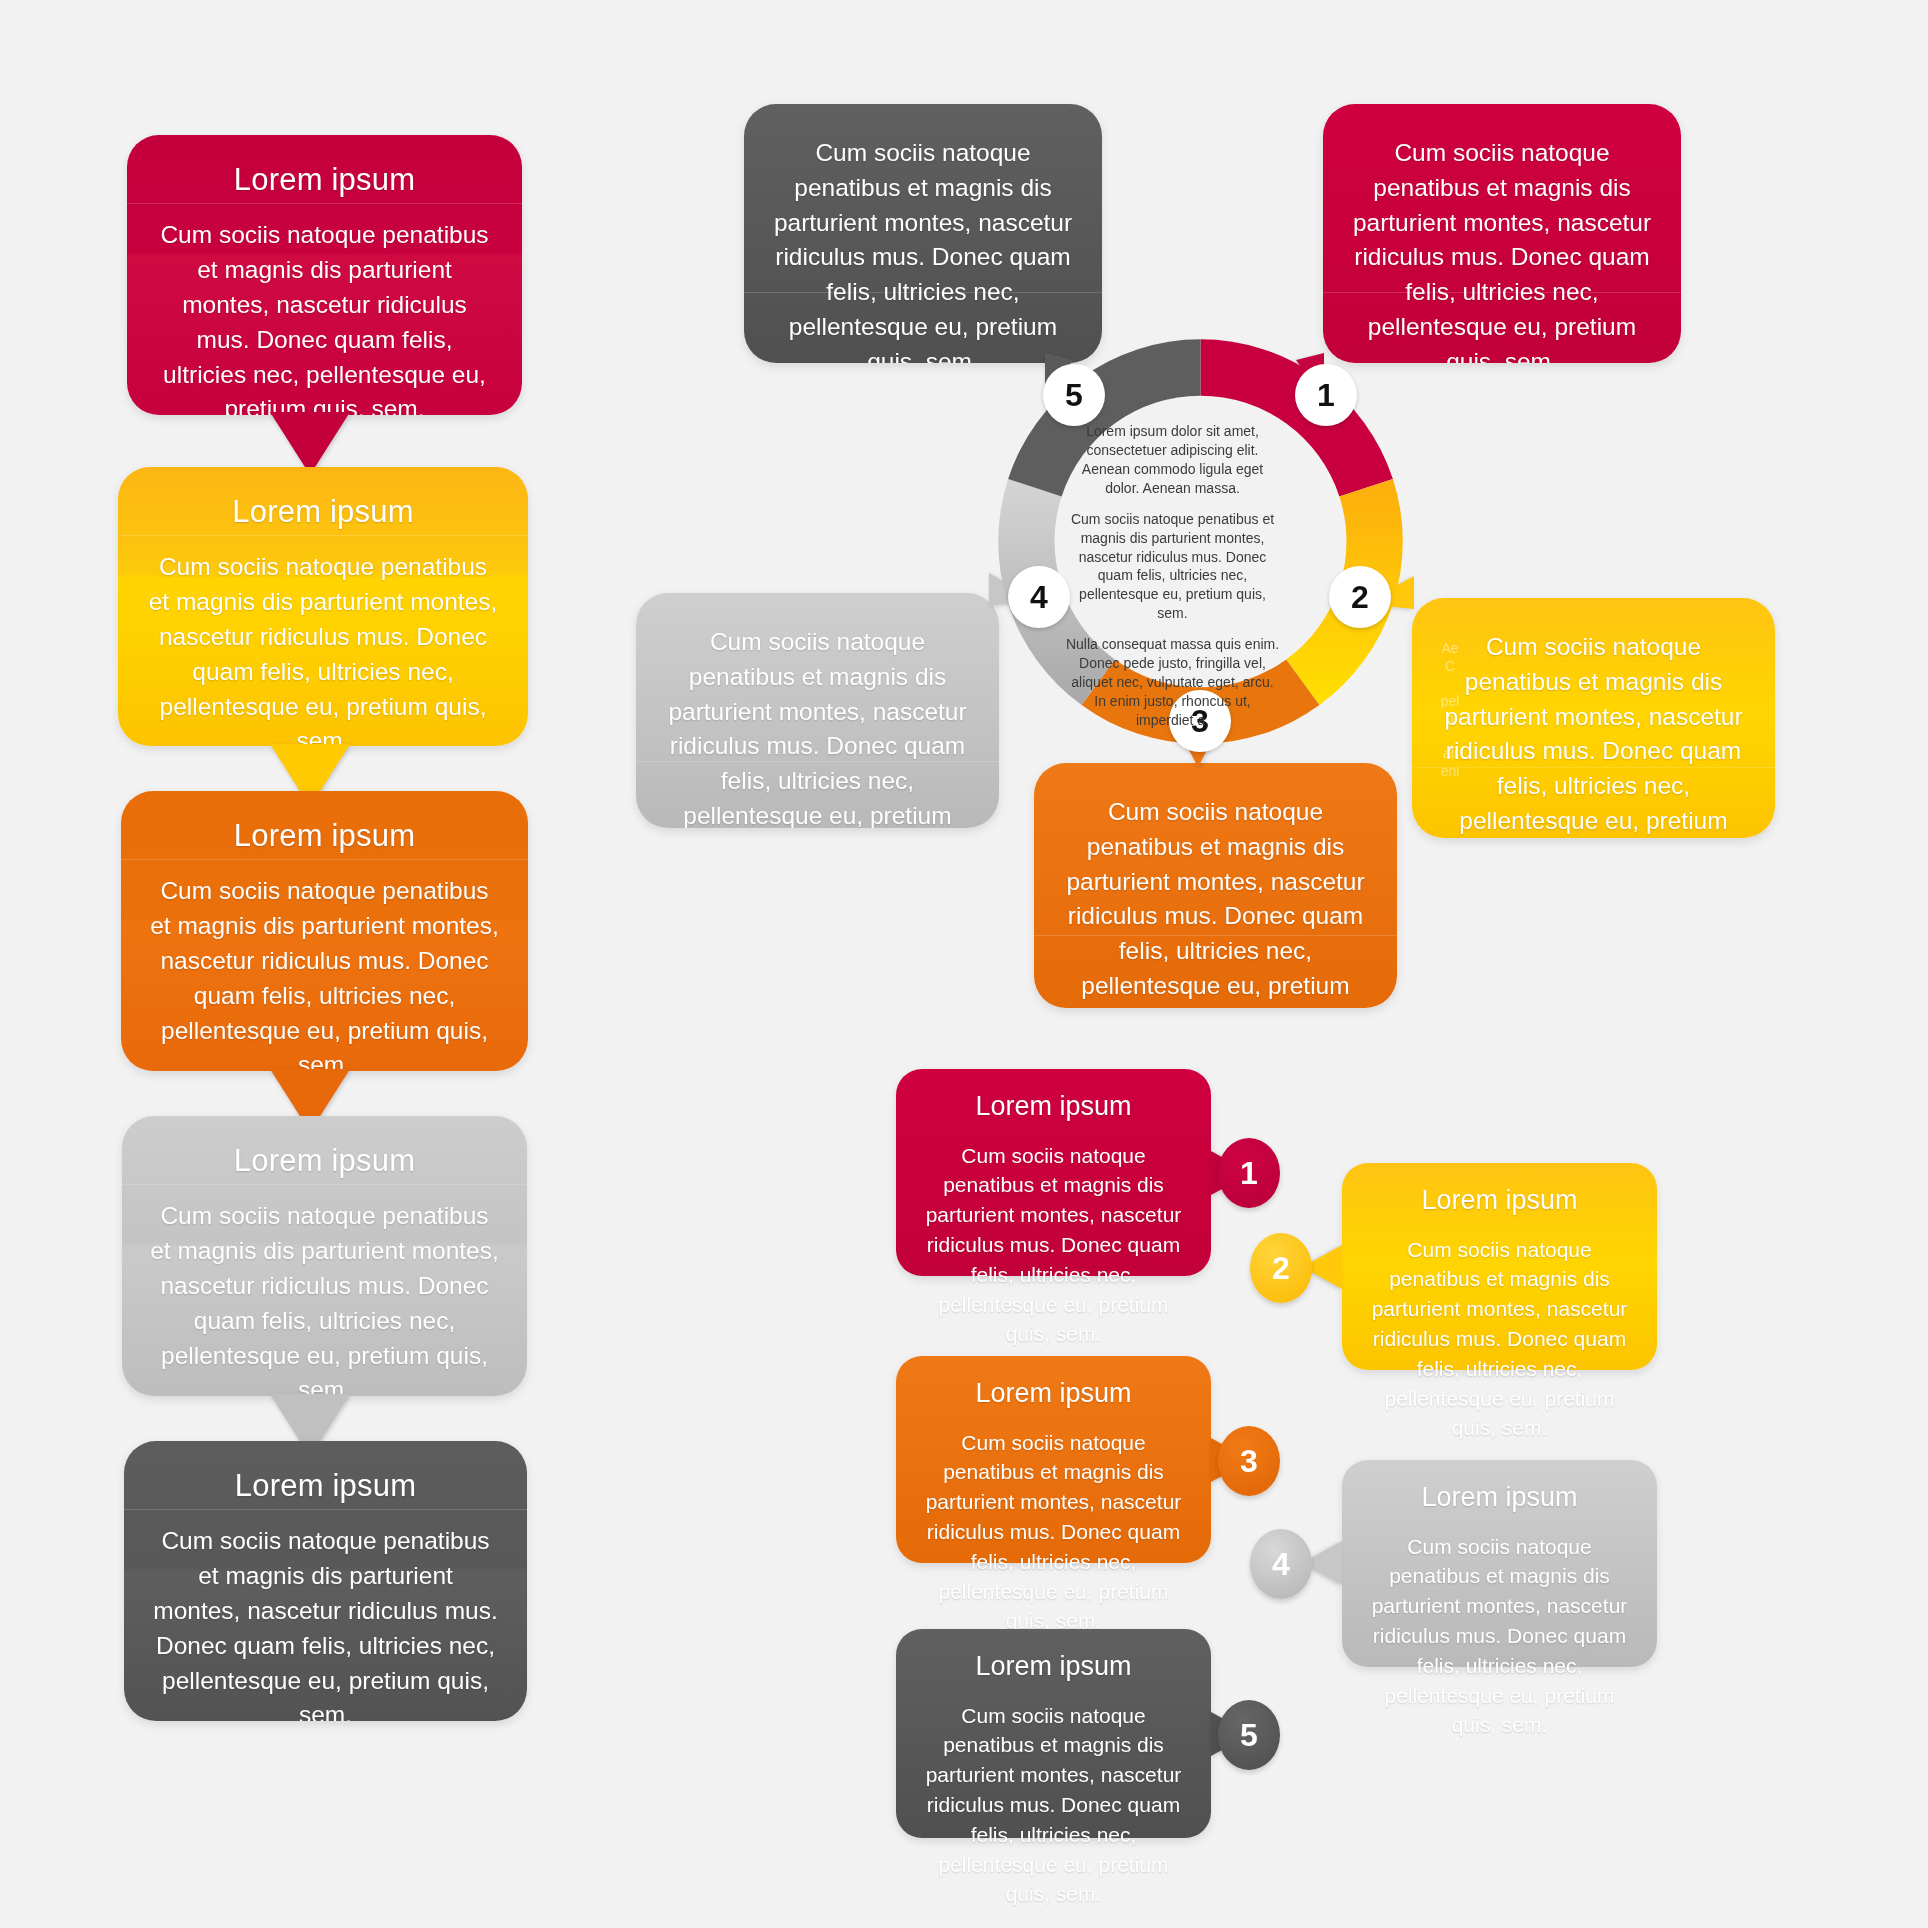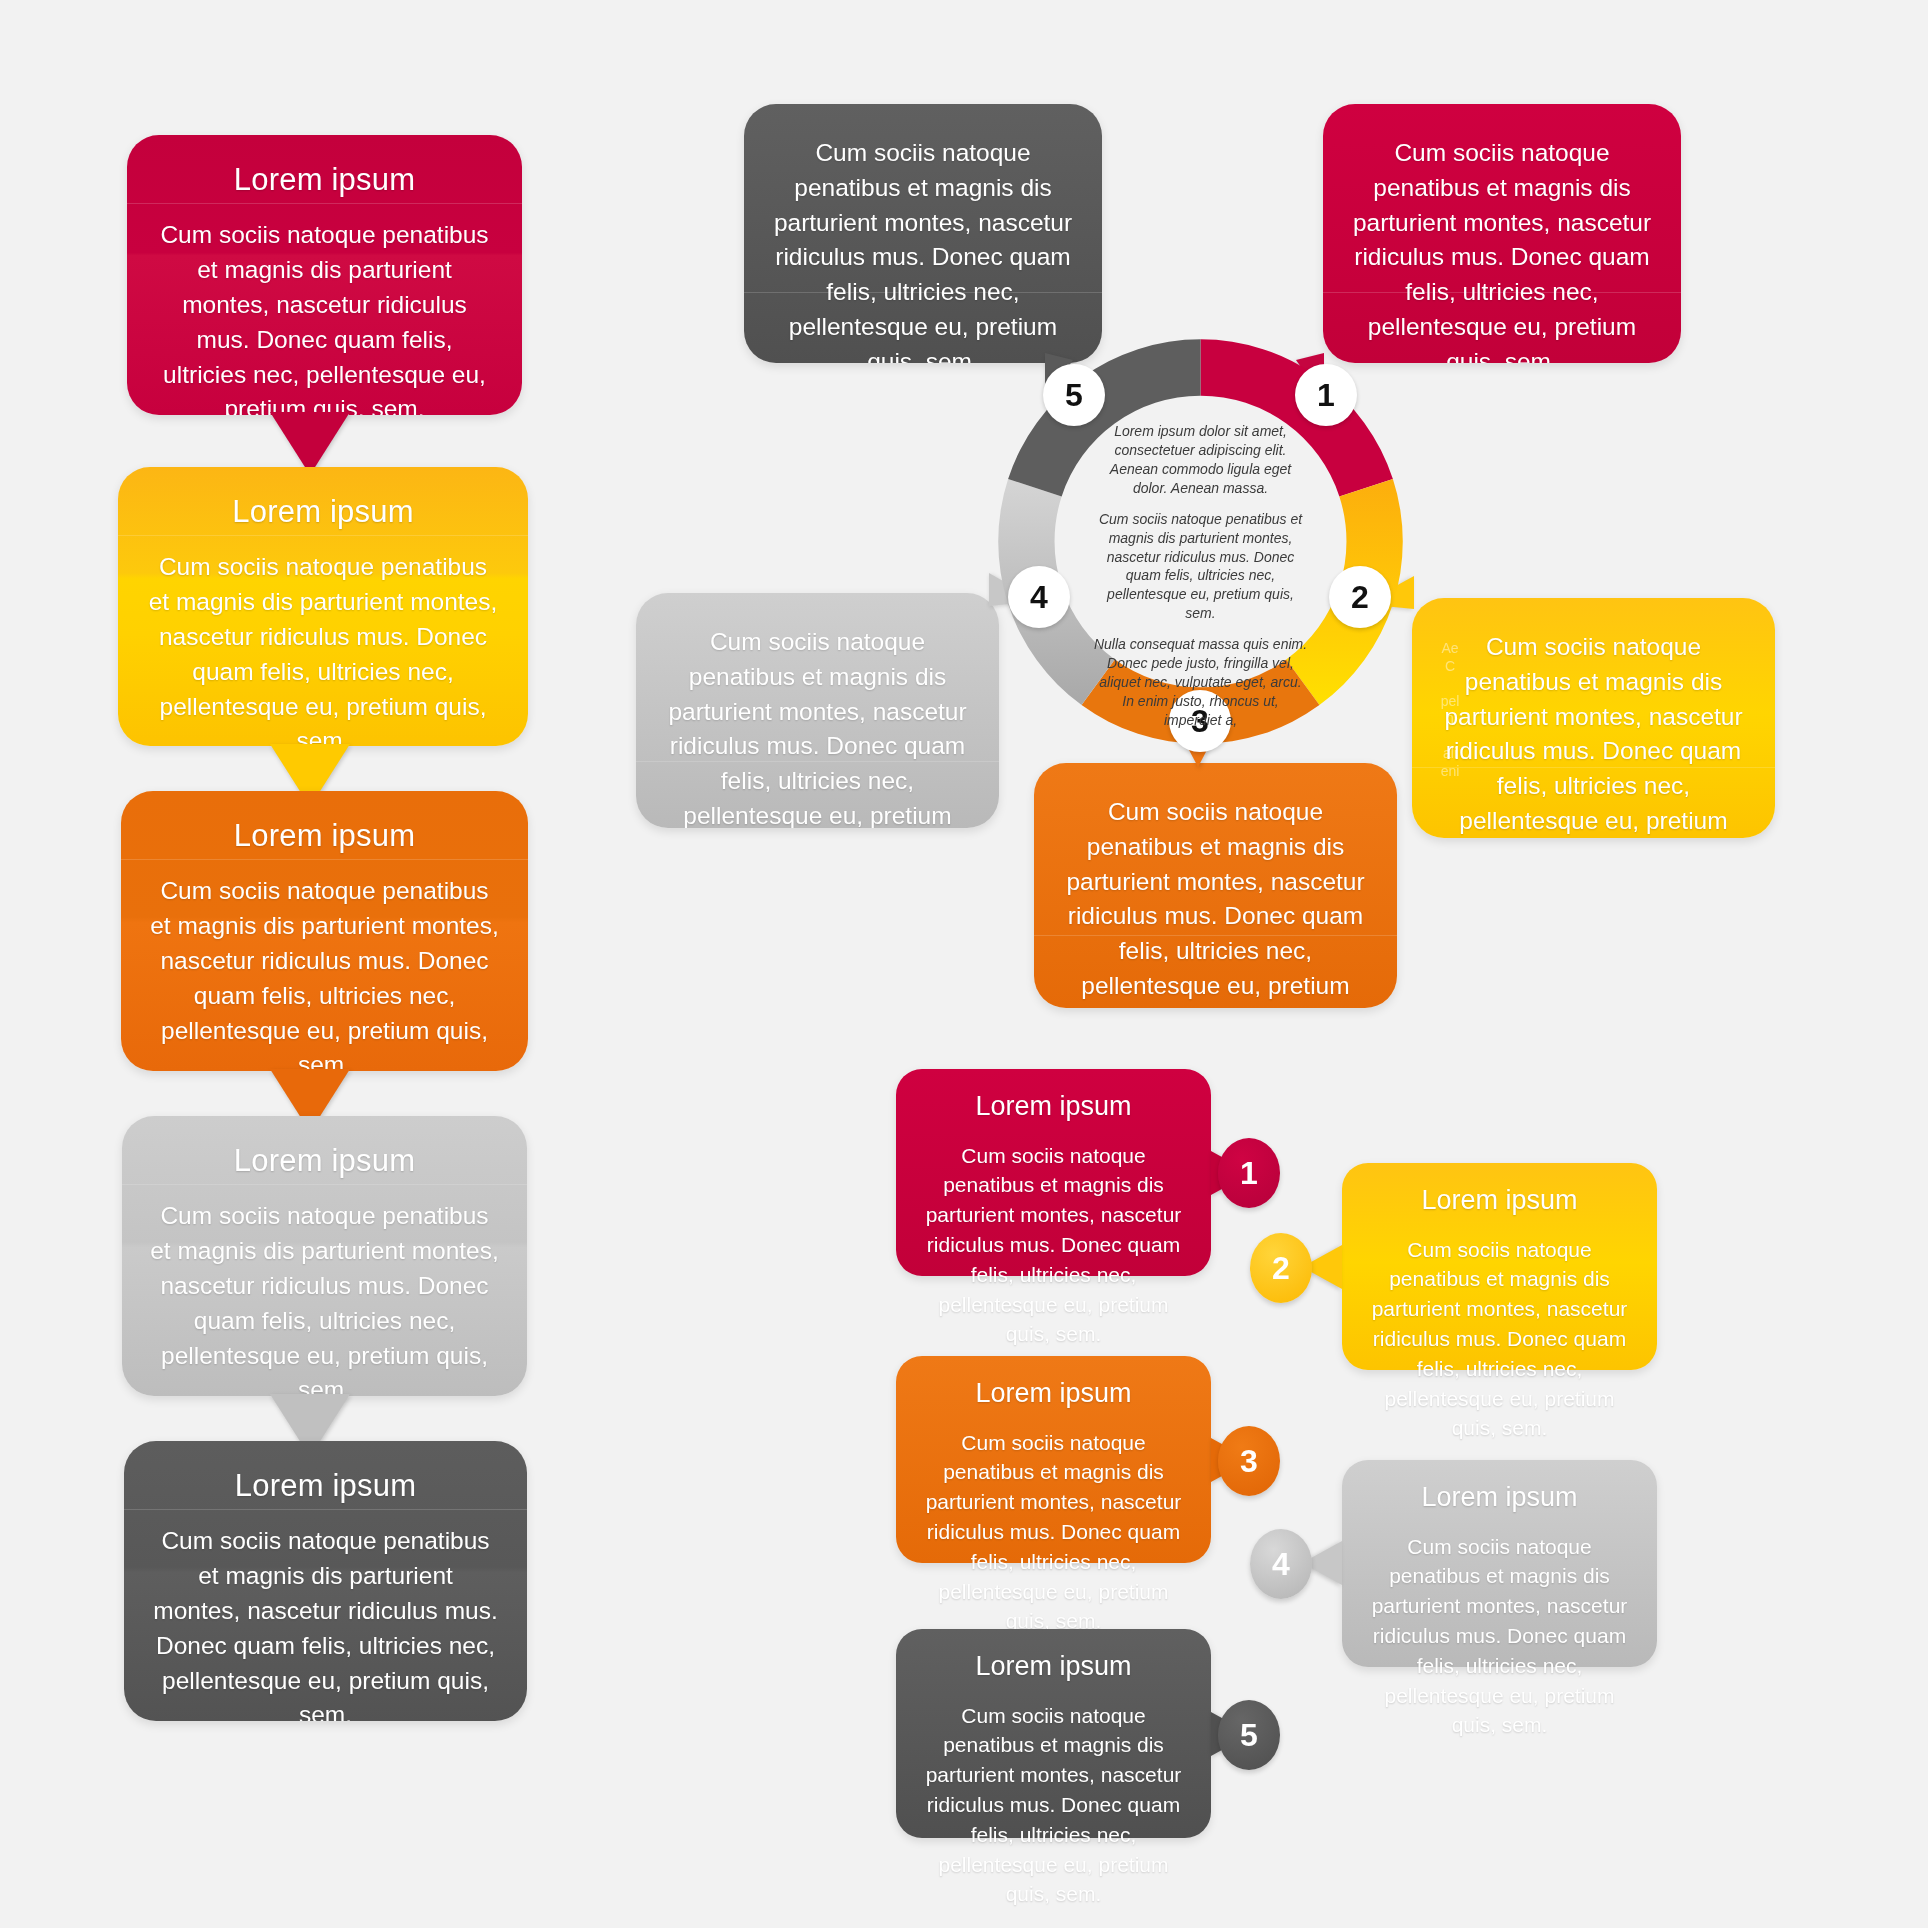--- a/index.html
+++ b/index.html
@@ -231,21 +231,21 @@
   <div class="num-badge" style="left:1169px;top:690px;width:62px;height:62px;">
     <span>3</span>
   </div>
   <div class="num-badge" style="left:1008px;top:566px;width:62px;height:62px;">
     <span>4</span>
   </div>
   <div class="num-badge" style="left:1043px;top:364px;width:62px;height:62px;">
     <span>5</span>
   </div>
 
-  <div class="donut-center" style="left:1092px;top:422px;width:217px;font-style:italic;">
+  <div class="donut-center" style="left:1064px;top:422px;width:217px;">
     <p>Lorem ipsum dolor sit amet, consectetuer adipiscing elit. Aenean commodo ligula eget dolor. Aenean massa.</p>
     <p>Cum sociis natoque penatibus et magnis dis parturient montes, nascetur ridiculus mus. Donec quam felis, ultricies nec, pellentesque eu, pretium quis, sem.</p>
     <p>Nulla consequat massa quis enim. Donec pede justo, fringilla vel, aliquet nec, vulputate eget, arcu. In enim justo, rhoncus ut, imperdiet a,</p>
   </div>
 
   <div class="lcard c-red2" style="left:896px;top:1069px;width:315px;height:207px;">
     <div class="title">Lorem ipsum</div>
     <div class="body">Cum sociis natoque penatibus et magnis dis parturient montes, nascetur ridiculus mus. Donec quam felis, ultricies nec, pellentesque eu, pretium quis, sem.</div>
   </div>
   <div class="tri" style="left:1211px;top:1151px;border-left:40px solid #c20039;border-top:22.6px solid transparent;border-bottom:22.6px solid transparent;filter:drop-shadow(1.9px 1.9px 1.9px rgba(0,0,0,.18));z-index:3;"></div>

